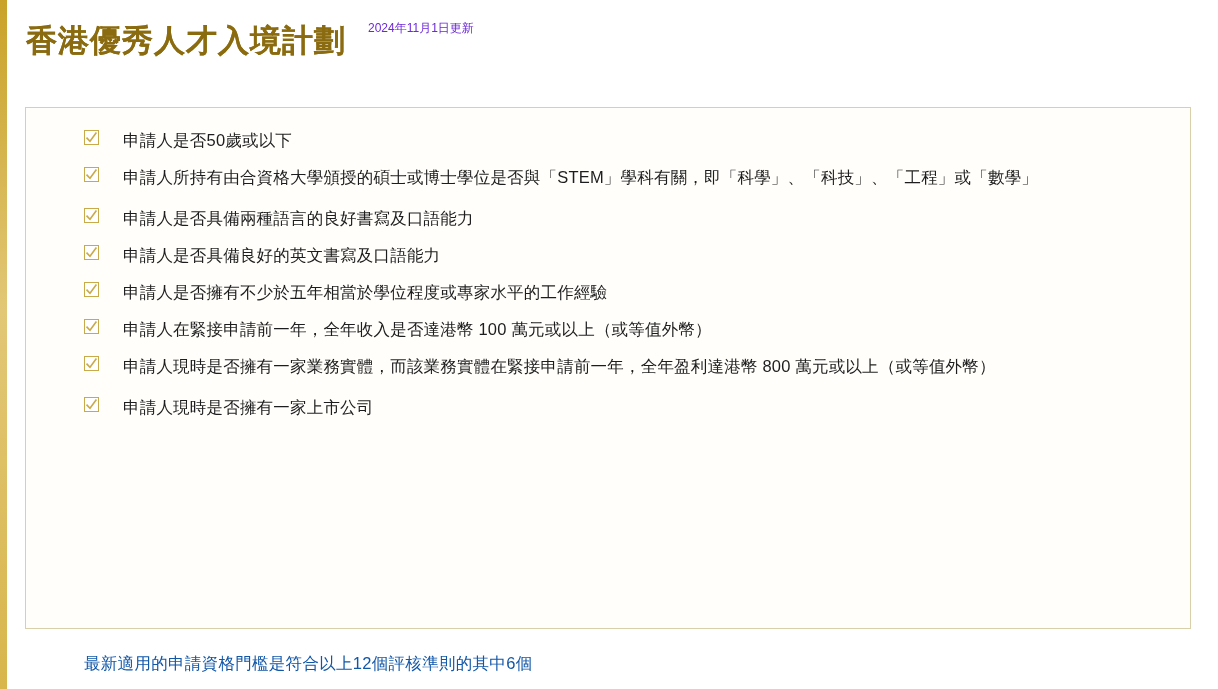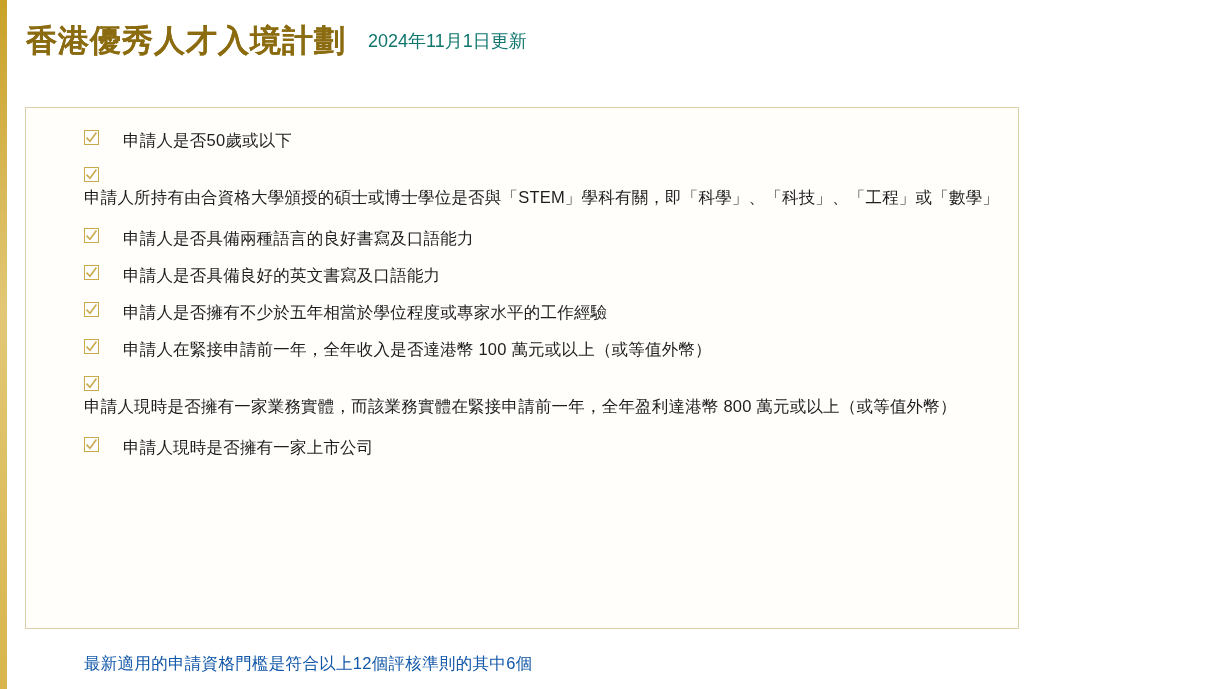--- a/index.html
+++ b/index.html
@@ -28,44 +28,44 @@
     position: absolute;
     left: 0; top: 0;
     width: 1218px;
     height: 689px;
   }
   header.head {
     position: absolute;
     left: 26px;
     top: 20px;
     display: flex;
-    align-items: center;
+    align-items: flex-start;
     gap: 22px;
   }
   .title {
     font-size: 31px;
     font-weight: bold;
     letter-spacing: 1px;
     color: #8c6d13;
     background: linear-gradient(90deg,#7d5f0c 0%, #a8861f 55%, #8a6a10 100%);
     -webkit-background-clip: text;
     background-clip: text;
     color: #8b6b10;
     white-space: nowrap;
   }
   .update-date {
-    font-size: 18px;
-    color: #0f766e;
+    font-size: 12px;
+    color: #6d28d9;
     white-space: nowrap;
   }
   .card {
     position: absolute;
     left: 25px;
     top: 107px;
-    width: 994px;
+    width: 1166px;
     height: 522px;
     border: 1px solid #d9cfa8;
     background: #fffefb;
     box-sizing: border-box;
   }
   .list {
     position: absolute;
     left: 58px;
     top: 17px;
     right: 14px;
@@ -85,21 +85,21 @@
   }
   .checkbox svg { display: block; }
   .item-text {
     font-size: 16.5px;
     line-height: 30px;
     color: #1d1d1d;
     letter-spacing: 0.2px;
     max-width: 1045px;
   }
   
-  .item.gap { margin-bottom: 11px; flex-direction: column; }
+  .item.gap { margin-bottom: 11px; }
   .footer-note {
     position: absolute;
     left: 84px;
     top: 653px;
     font-size: 16.5px;
     font-weight: normal;
     color: #1157a8;
     letter-spacing: 0.3px;
   }
 </style>

